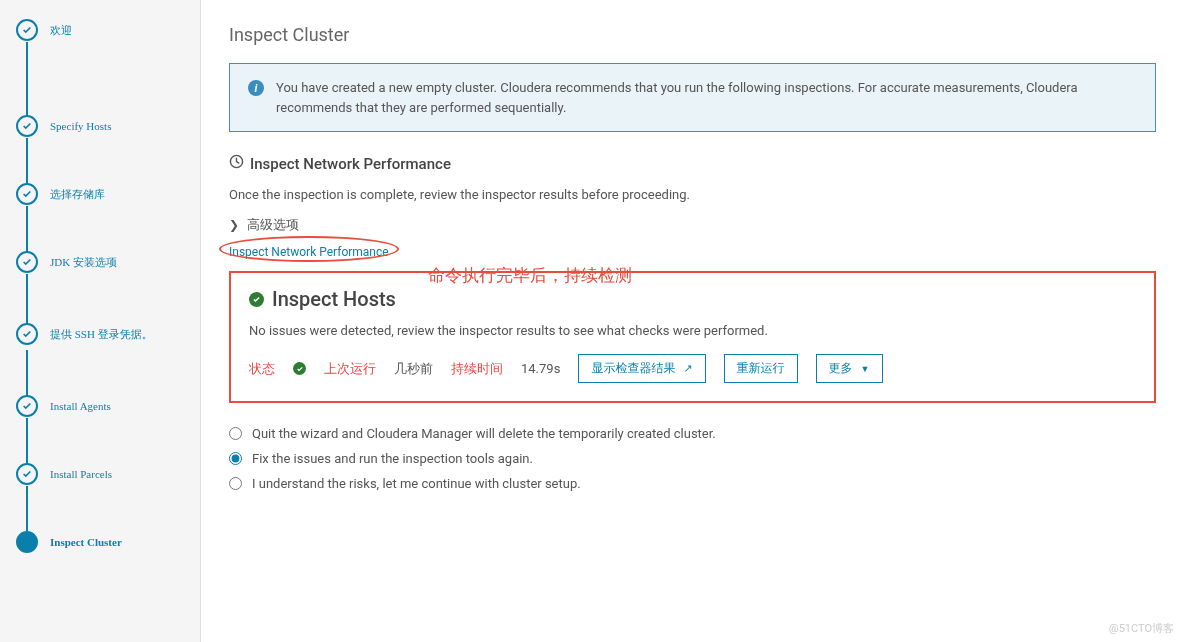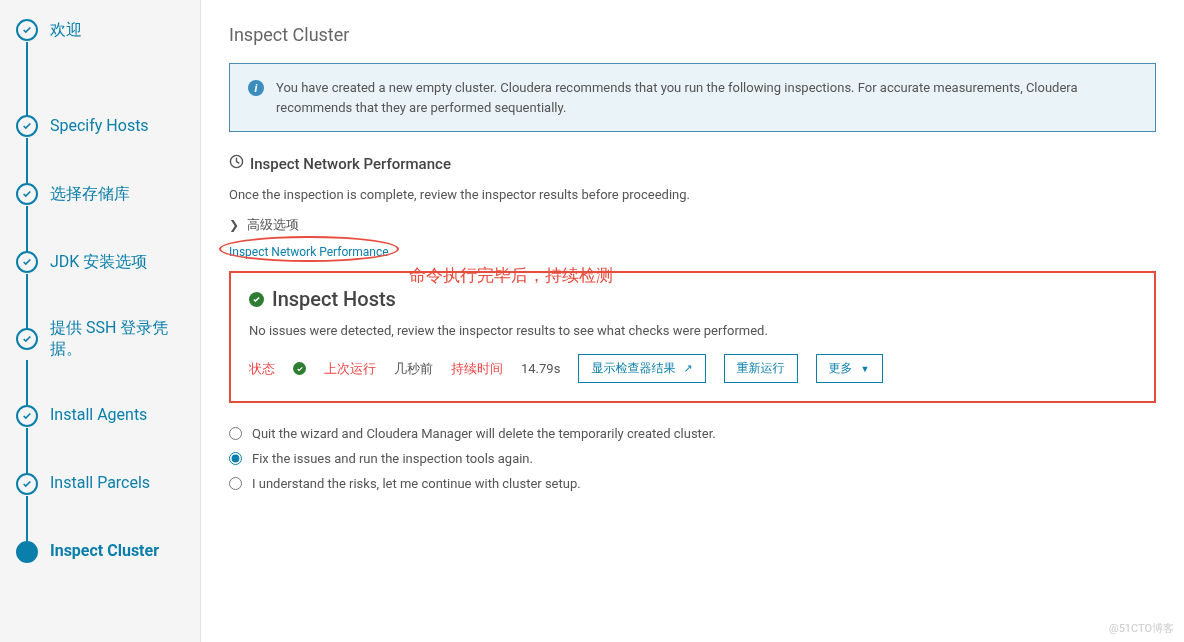--- a/index.html
+++ b/index.html
@@ -68,22 +68,23 @@
       width: 2px;
       height: 40px;
       background: #0b7fab;
       z-index: 1;
     }
     .step-item:first-child::before {
       display: none;
     }
     .step-label {
       color: #0b7fab;
-      font-size: 16px;
+      font-size: 11px;
       line-height: 1.3;
+      font-family: Liberation Serif, serif;
     }
     .step-label.active {
       font-weight: bold;
     }
     .main-content {
       flex: 1;
       background: #fff;
       padding: 24px 28px;
       border-left: 1px solid #e0e0e0;
       overflow-y: auto;
@@ -162,20 +163,21 @@
       position: absolute;
       border: 2px solid #e74c3c;
       border-radius: 50%;
       pointer-events: none;
     }
     .red-annotation {
       color: #e74c3c;
       font-size: 17px;
       position: absolute;
       font-family: "Microsoft YaHei", sans-serif;
+      margin-left: 19px;
     }
     .red-box {
       border: 2px solid #e74c3c;
       padding: 14px 18px 18px;
       margin-top: 6px;
       margin-bottom: 18px;
     }
     .hosts-title {
       display: flex;
       align-items: center;

